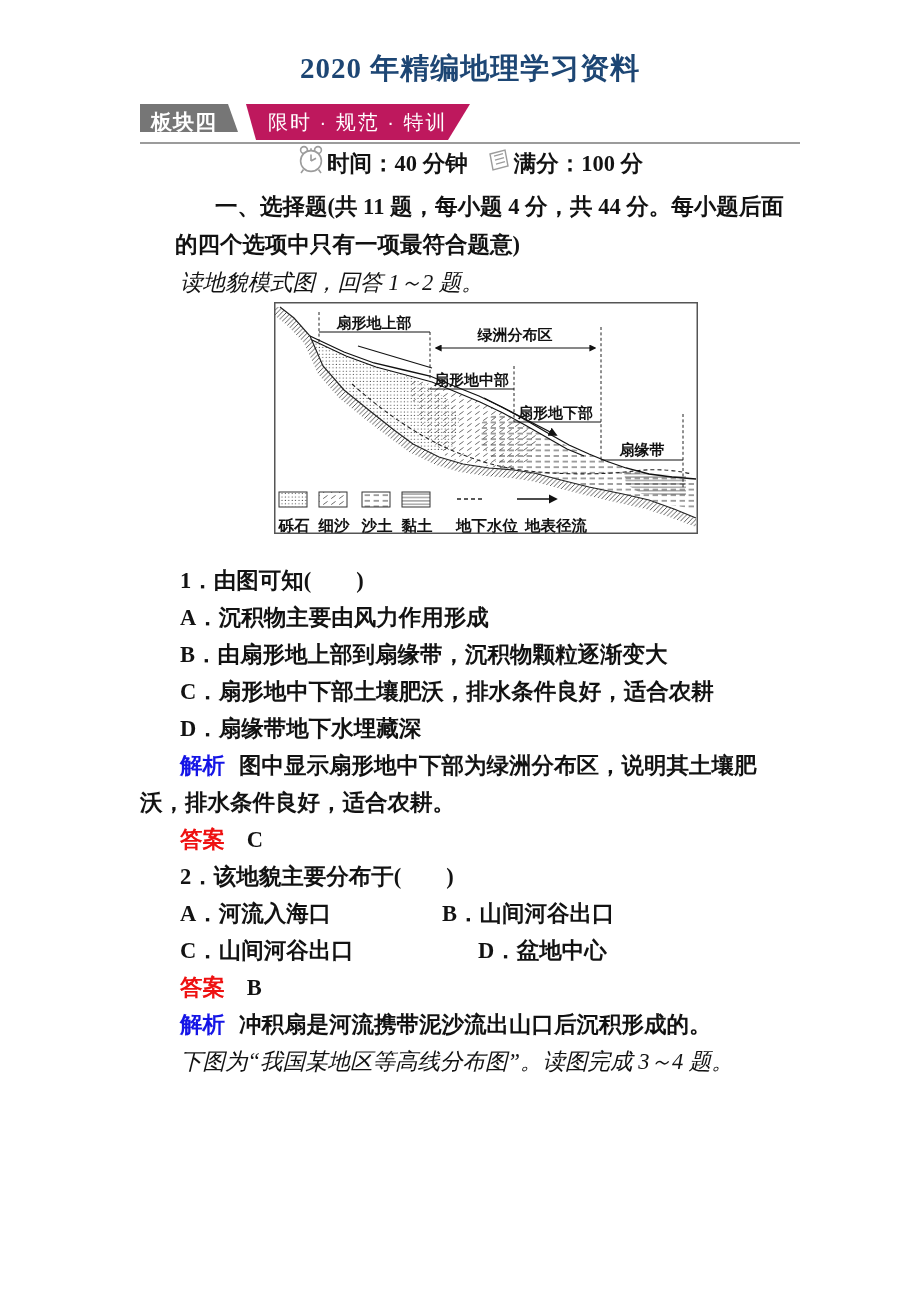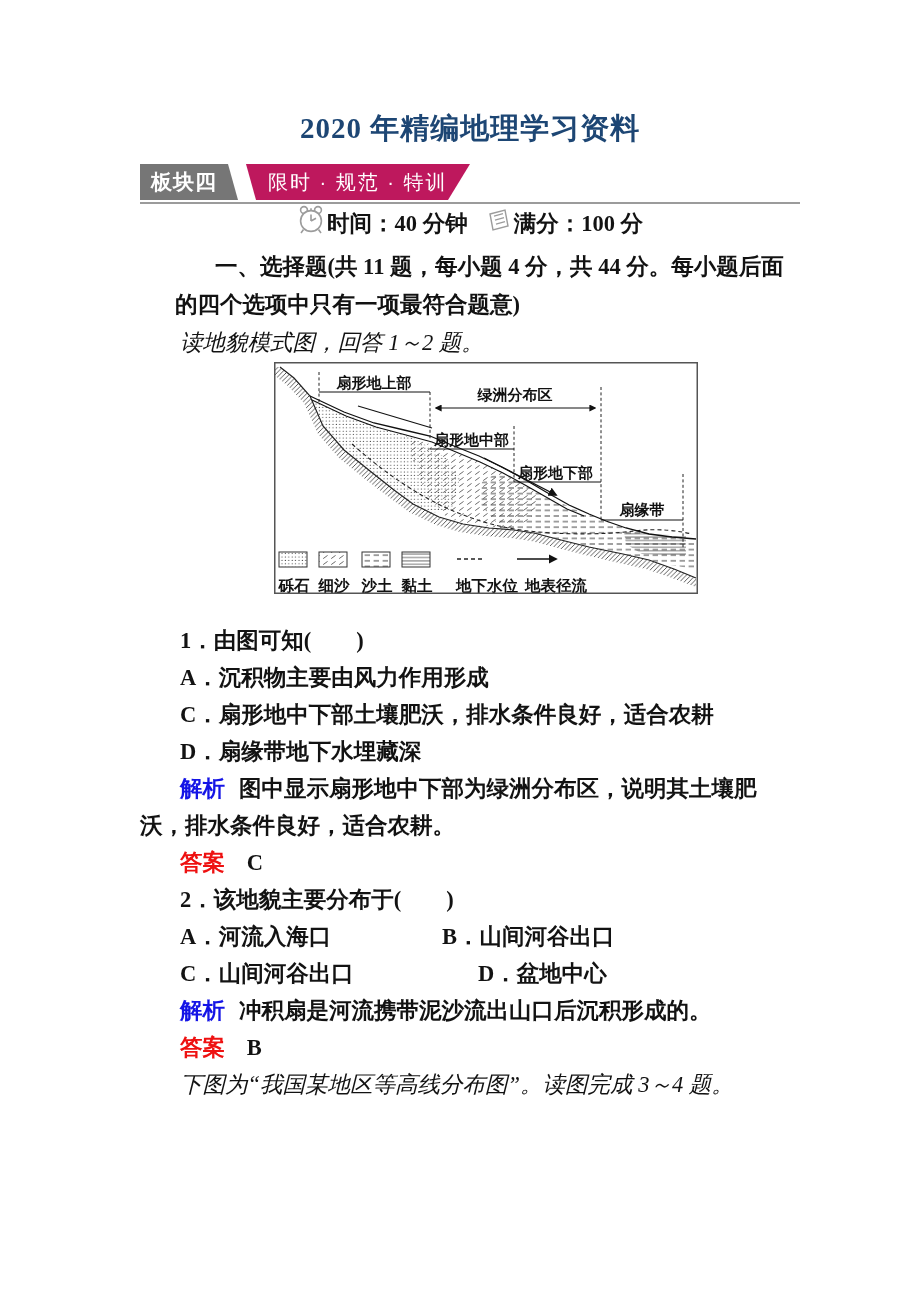--- a/index.html
+++ b/index.html
@@ -1,28 +1,28 @@
 <!DOCTYPE html>
 <html><head>
 <meta charset="utf-8">
 <style>
   html,body{margin:0;padding:0;}
   body{
     width:920px;height:1302px;background:#ffffff;color:#121212;
     font-family:"Liberation Serif","DejaVu Serif",serif;
     overflow:hidden;
   }
-  .page{box-sizing:border-box;width:920px;height:1302px;padding:106px 120px 0 140px;}
+  .page{box-sizing:border-box;width:920px;height:1302px;padding:46px 120px 0 140px;}
   h1.doc-title{
     margin:0;text-align:center;font-size:29px;line-height:44px;
     font-weight:bold;color:#1d4674;letter-spacing:1px;
   }
   .banner{position:relative;height:38px;margin-top:14px;border-bottom:2px solid #9b9b9b;}
   .banner-module{
-    position:absolute;left:0;top:0;width:98px;height:36px;background:#767676;
+    position:absolute;left:0;top:0;width:98px;height:28px;background:#767676;
     clip-path:polygon(0 0,88px 0,98px 100%,0 100%);
     color:#fff;font-size:21px;font-weight:bold;line-height:36px;text-align:center;
     padding-right:10px;box-sizing:border-box;
     font-family:"Liberation Sans","DejaVu Sans",sans-serif;letter-spacing:1px;
   }
   .banner-slogan{
     position:absolute;left:98px;top:0;width:232px;height:36px;background:#be185d;
     clip-path:polygon(8px 0,232px 0,210px 100%,18px 100%);
     color:#fff;font-size:20px;line-height:36px;padding-left:30px;box-sizing:border-box;
     font-family:"Liberation Sans","DejaVu Sans",sans-serif;letter-spacing:2px;
@@ -174,20 +174,21 @@
           <text x="282" y="229">地表径流</text>
         </g>
       </g>
 
       <rect x="0.75" y="0.75" width="422.5" height="230.5" fill="none" stroke="#555" stroke-width="1.5"></rect>
     </svg>
   </div>
 
   <p class="para indent qa-start">1．由图可知(　　)</p>
   <p class="para indent">A．沉积物主要由风力作用形成</p>
+  <p class="para indent">B．由扇形地上部到扇缘带，沉积物颗粒逐渐变大</p>
   <p class="para indent">C．扇形地中下部土壤肥沃，排水条件良好，适合农耕</p>
   <p class="para indent">D．扇缘带地下水埋藏深</p>
 
   <p class="para indent">
     <span class="ana-label">解析</span><span>图中显示扇形地中下部为绿洲分布区，说明其土壤肥沃，排水条件良好，适合农耕。</span>
   </p>
   <p class="para indent">
     <span class="ans-label">答案</span>
     <span class="ans-value">C</span>
   </p>
@@ -196,22 +197,22 @@
   <div class="opt-row">
     <span class="opt-cell-a">A．河流入海口</span>
     <span>B．山间河谷出口</span>
   </div>
   <div class="opt-row">
     <span class="opt-cell-c">C．山间河谷出口</span>
     <span>D．盆地中心</span>
   </div>
 
   <p class="para indent">
-    <span class="ana-label">解析</span><span>冲积扇是河流携带泥沙流出山口后沉积形成的。</span>
-  </p>
-  <p class="para indent">
     <span class="ans-label">答案</span>
     <span class="ans-value">B</span>
   </p>
+  <p class="para indent">
+    <span class="ana-label">解析</span><span>冲积扇是河流携带泥沙流出山口后沉积形成的。</span>
+  </p>
 
   <p class="para indent kaiti">下图为“我国某地区等高线分布图”。读图完成 3～4 题。</p>
 
 </div>
 
 </body></html>

